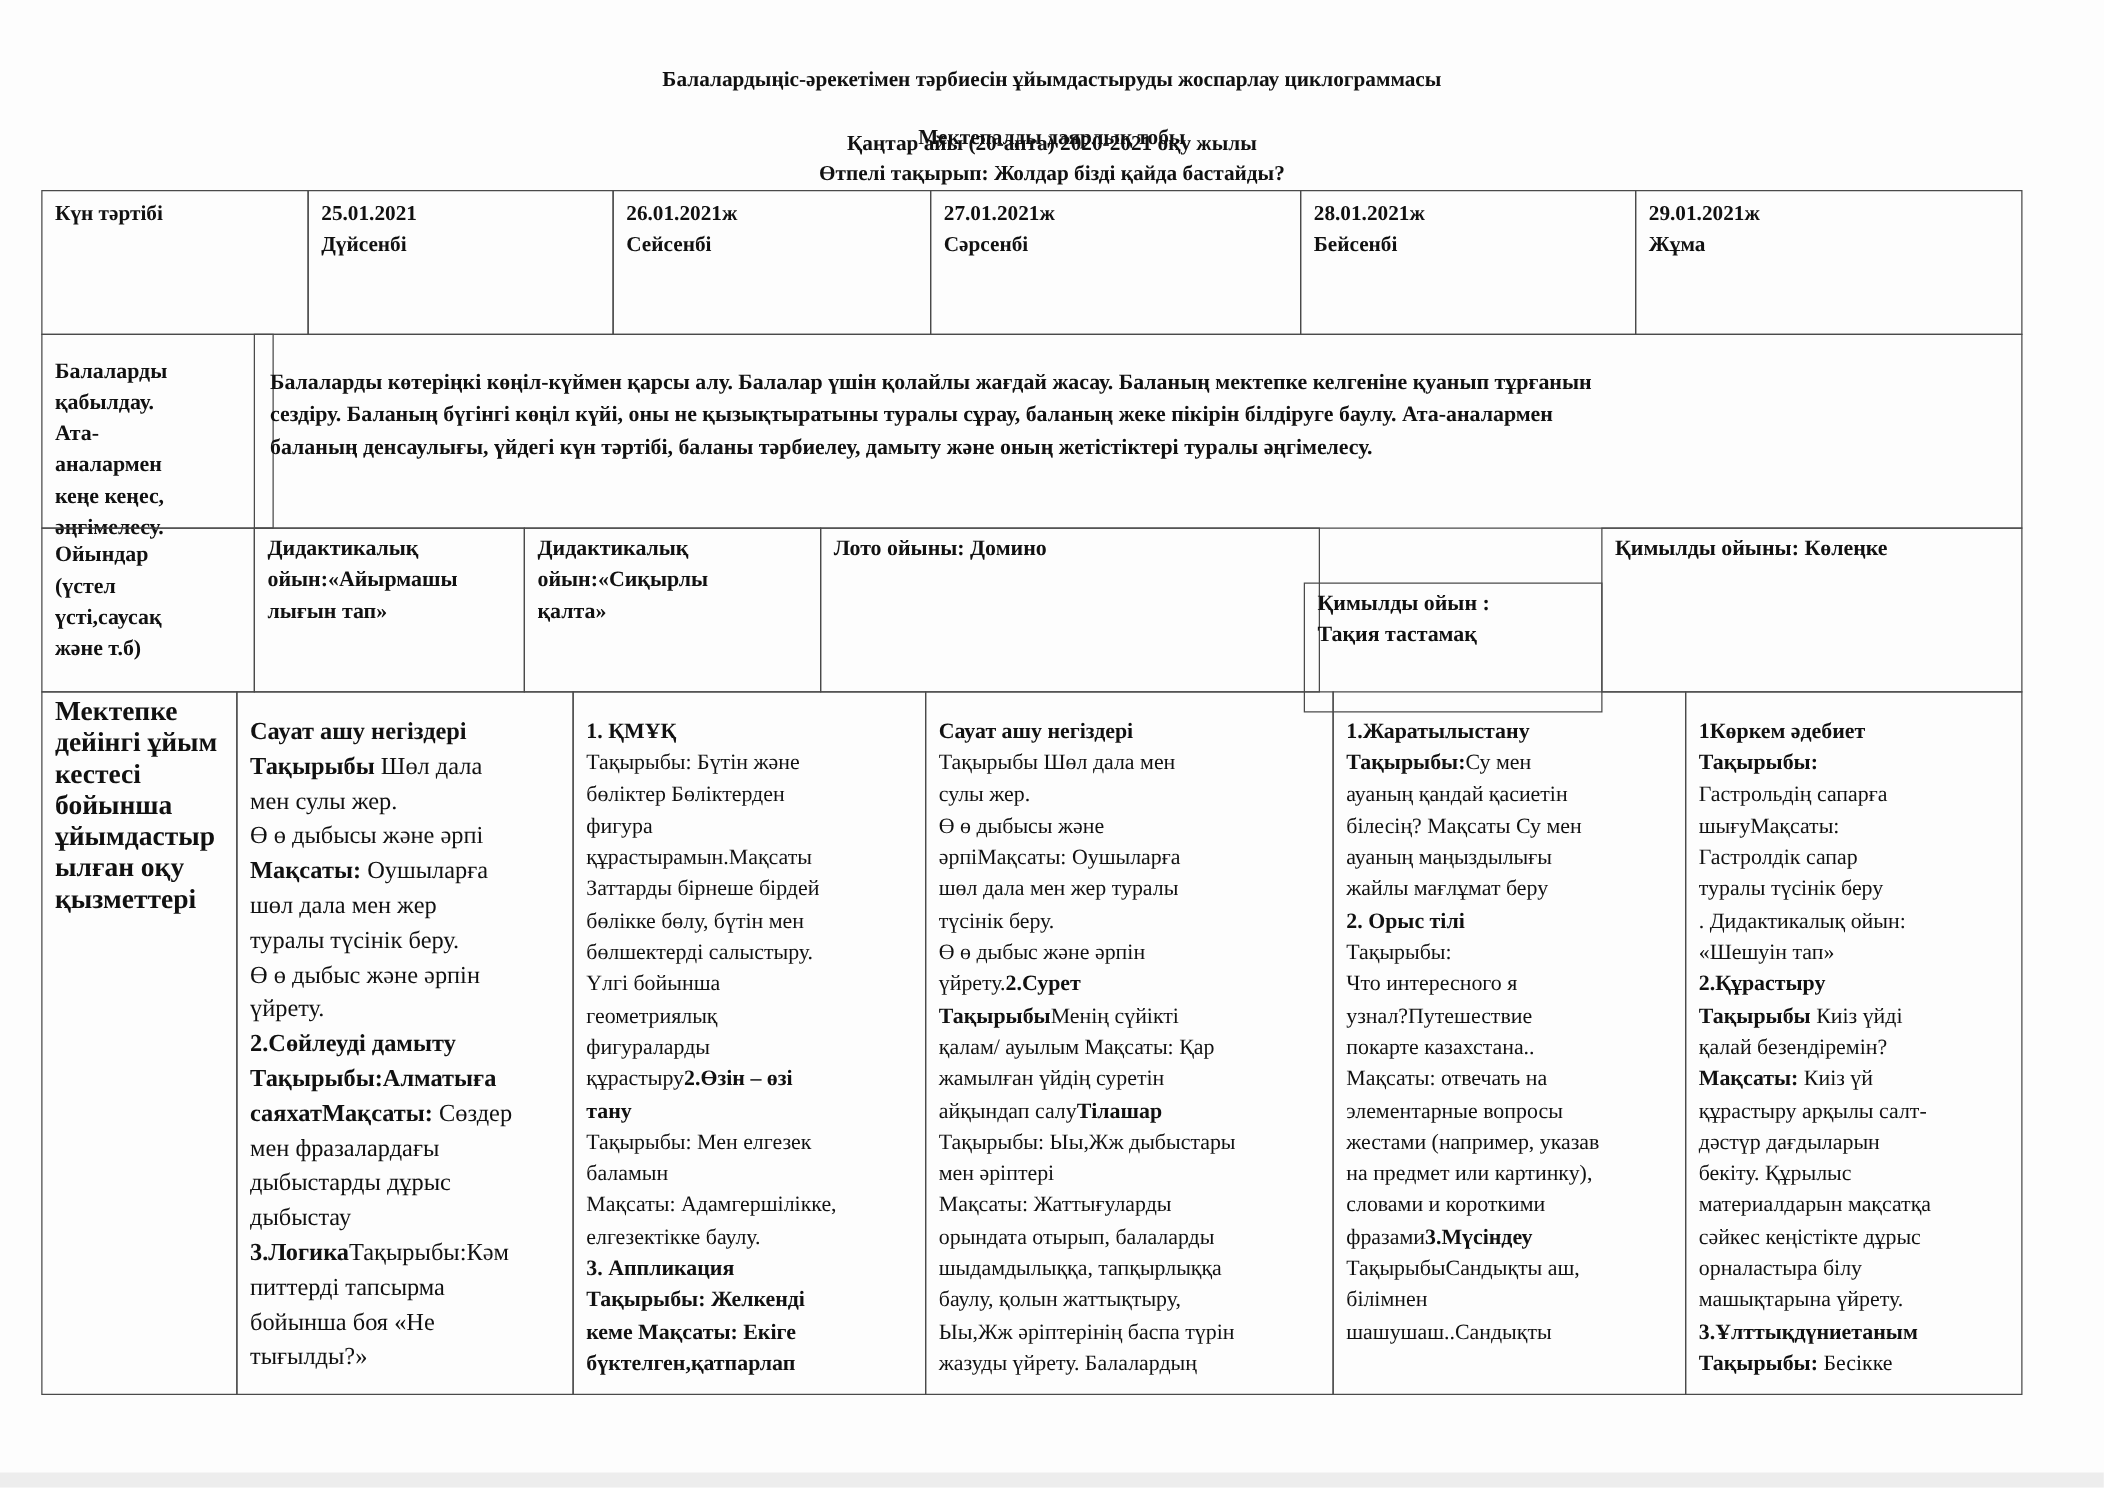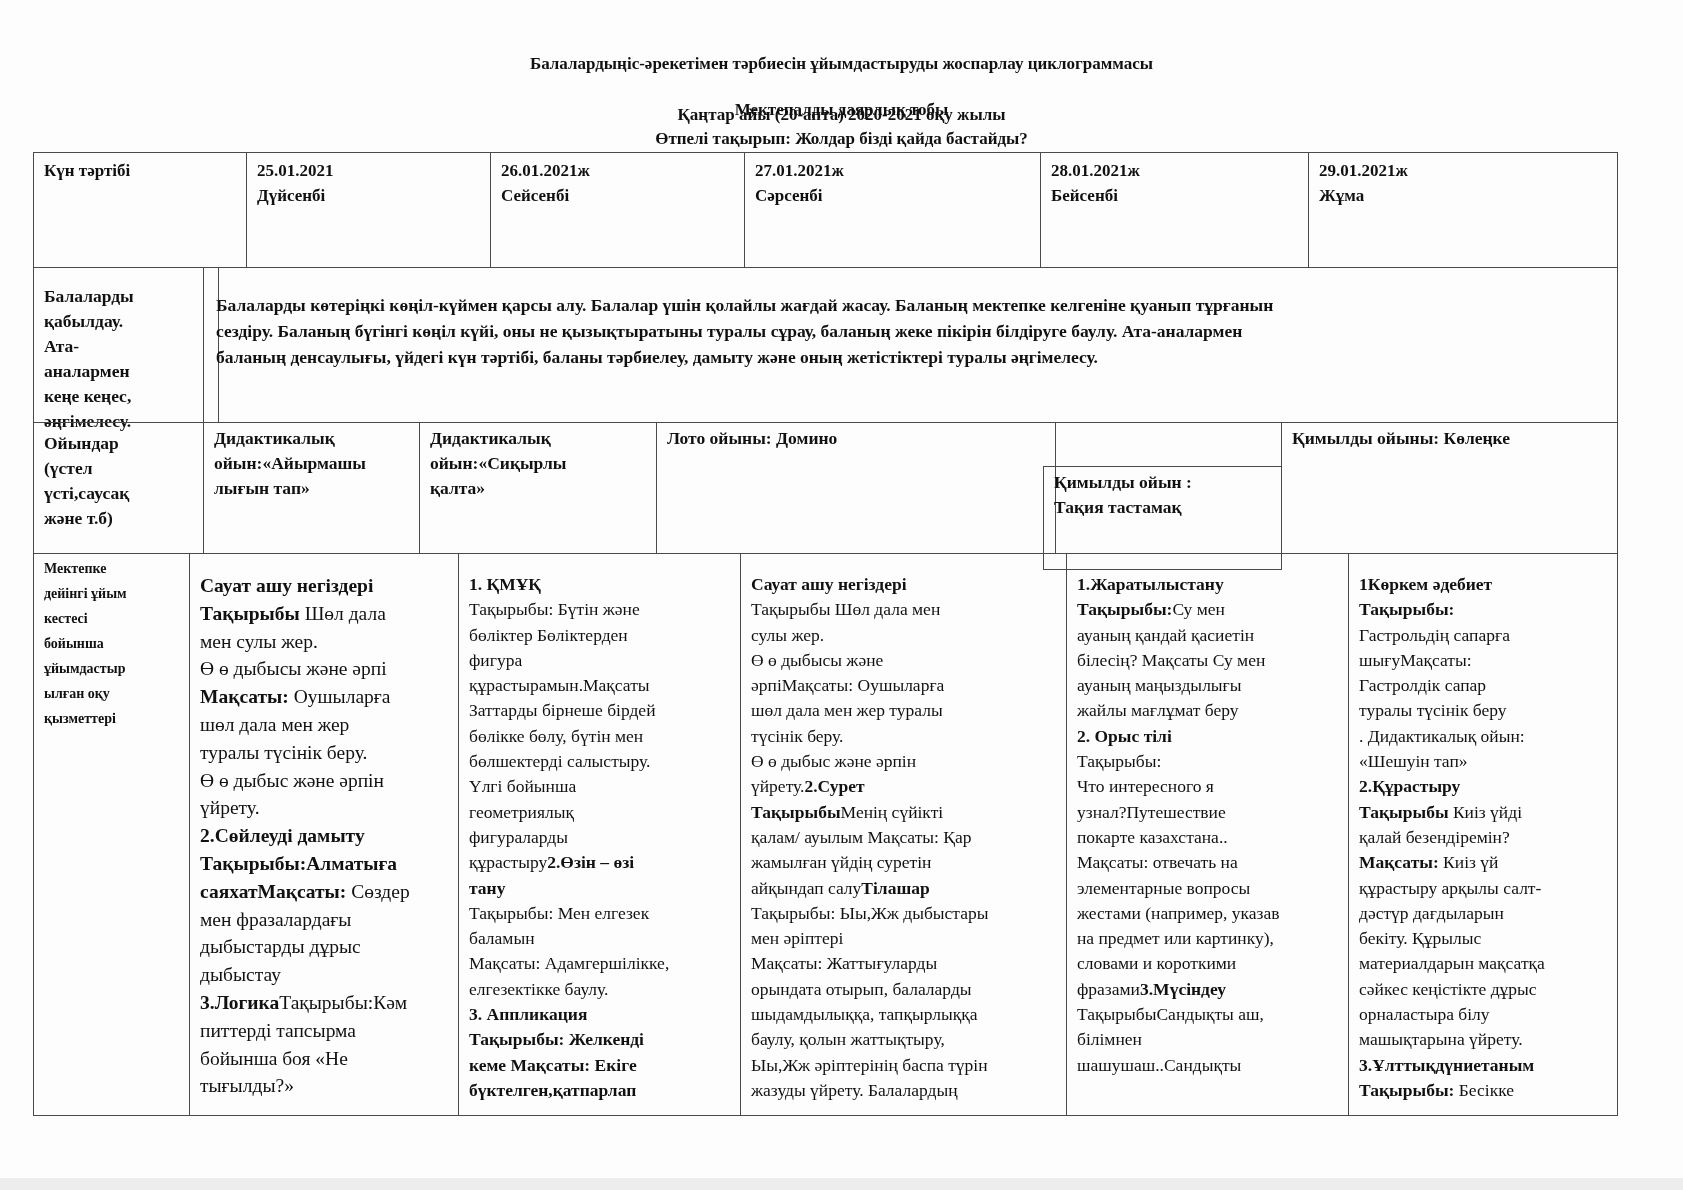--- a/index.html
+++ b/index.html
@@ -2,21 +2,21 @@
 <html><head>
 <meta charset="utf-8">
 <style>
   html, body { margin:0; padding:0; }
   body { width:1683px; height:1190px; background:#fdfdfd; position:relative; overflow:hidden; color:#111; }
   .title { position:absolute; left:0; width:1683px; text-align:center; font-family:"Liberation Serif", serif; font-weight:bold; font-size:17px; line-height:20px; }
   .cell { position:absolute; box-sizing:border-box; border:1.3px solid #4a4a4a; background:transparent; }
   .hd { font-family:"Liberation Serif", serif; font-weight:bold; font-size:17px; line-height:25px; padding:5px 10px; }
   .hd2 { font-family:"Liberation Serif", serif; font-weight:bold; font-size:17.5px; line-height:25px; padding:3px 10px; }
   .label { font-family:"Liberation Serif", serif; font-weight:bold; font-size:17.5px; line-height:25px; padding:4px 10px; }
-  .label4 { font-family:"Liberation Serif", serif; font-weight:bold; font-size:14px; line-height:25px; padding:2px 10px; }
+  .label4 { font-family:"Liberation Serif", serif; font-weight:bold; font-size:22px; line-height:25px; padding:2px 10px; }
   .reception { font-family:"Liberation Serif", serif; font-weight:bold; font-size:17.5px; line-height:26px; padding:24px 12px; }
   .act { font-family:"Liberation Serif", serif; font-size:19.5px; line-height:27.8px; padding:18px 10px; overflow:hidden; }
   .act b { font-weight:bold; }
   .line { display:block; white-space:nowrap; }
   .sm { font-size:17.5px; line-height:25.3px; }
   .page-edge { position:absolute; left:0; top:1178px; width:1683px; height:12px; background:#ededed; }
 </style>
 </head>
 <body>
 

